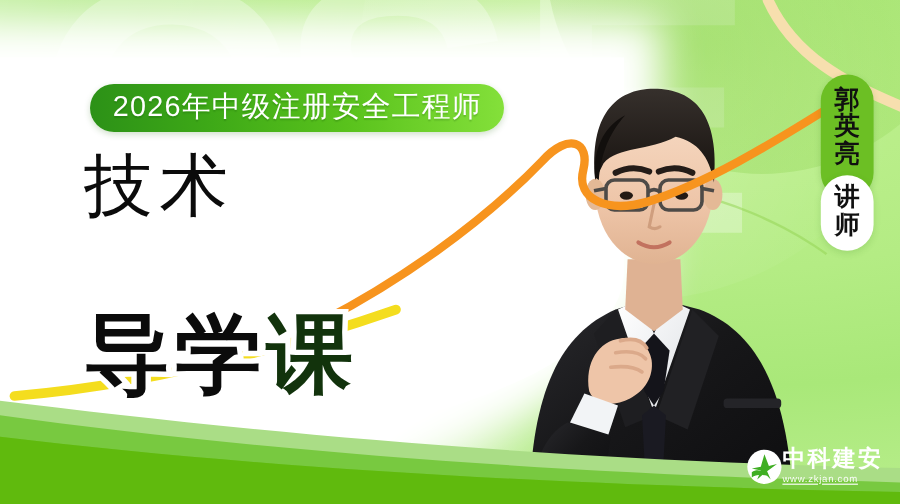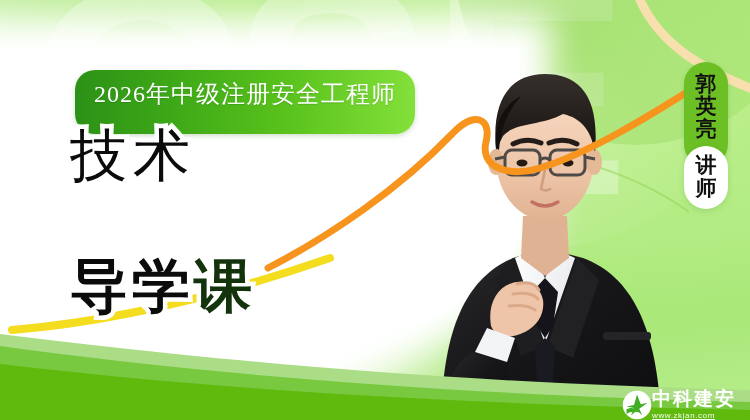--- a/index.html
+++ b/index.html
@@ -77,26 +77,25 @@
   
   .waves{position:absolute;left:0;bottom:0;width:750px;height:130px;}
 
   
   .strokes{position:absolute;inset:0;}
 
   
   .banner{
     position:absolute;left:75px;top:70px;
     height:40px;
-    padding:12px 19px;
-    display:flex;
+    padding:0 19px;
+    display:flex;align-items:center;
     border-radius:20px;
     background:linear-gradient(90deg,#2c9117 0%,#3da817 28%,#59c21c 62%,#84e03a 100%);
     box-shadow:0 2px 5px rgba(40,110,20,.22);
-    font-family:Liberation Serif, serif;
   }
   .banner-text{
     color:#ffffff;
     font-size:24px;
     font-weight:500;
     letter-spacing:1px;
     white-space:nowrap;
     line-height:1;
     text-shadow:0 1px 1px rgba(0,60,0,.18);
   }
@@ -111,21 +110,21 @@
     font-size:57px;
     font-weight:400;
     letter-spacing:6px;
     color:#0b0b0b;
     -webkit-text-stroke:9px #ffffff;
     paint-order:stroke fill;
     margin:0;
   }
   .h-line-2{
     position:absolute;left:70px;top:248px;
-    font-size:58px;
+    font-size:72px;
     font-weight:900;
     letter-spacing:4px;
     color:#0b0b0b;
     -webkit-text-stroke:9px #ffffff;
     paint-order:stroke fill;
     white-space:nowrap;
     margin:0;
   }
   .h-line-2 .last{color:#12330c;}
 
@@ -163,21 +162,21 @@
     font-size:21px;
     font-weight:700;
     line-height:1.07;
   }
 
   
   .person{position:absolute;left:395px;top:26px;width:300px;height:394px;}
 
   
   .logo{
-    position:absolute;right:14px;bottom:0;
+    position:absolute;right:14px;bottom:16px;
     display:flex;align-items:center;gap:0;
   }
   .logo-mark{width:30px;height:30px;flex:0 0 30px;}
   .logo-txt{display:flex;flex-direction:column;line-height:1;}
   .logo-name{
     color:#ffffff;font-size:19px;font-weight:700;letter-spacing:2px;
   }
   .logo-url{
     color:#ffffff;font-size:8px;letter-spacing:.6px;margin-top:4px;opacity:.95;text-decoration:underline;
   }

